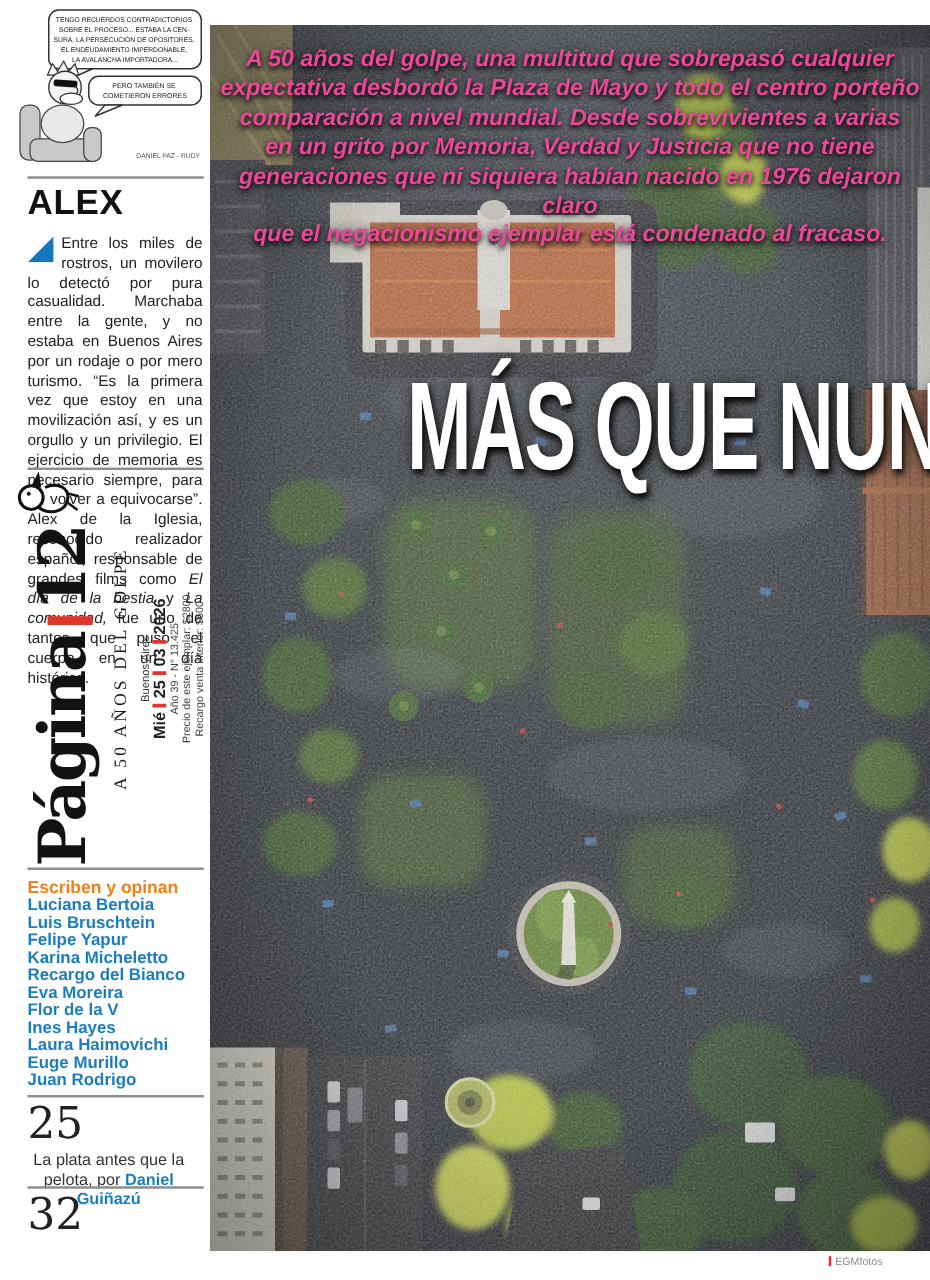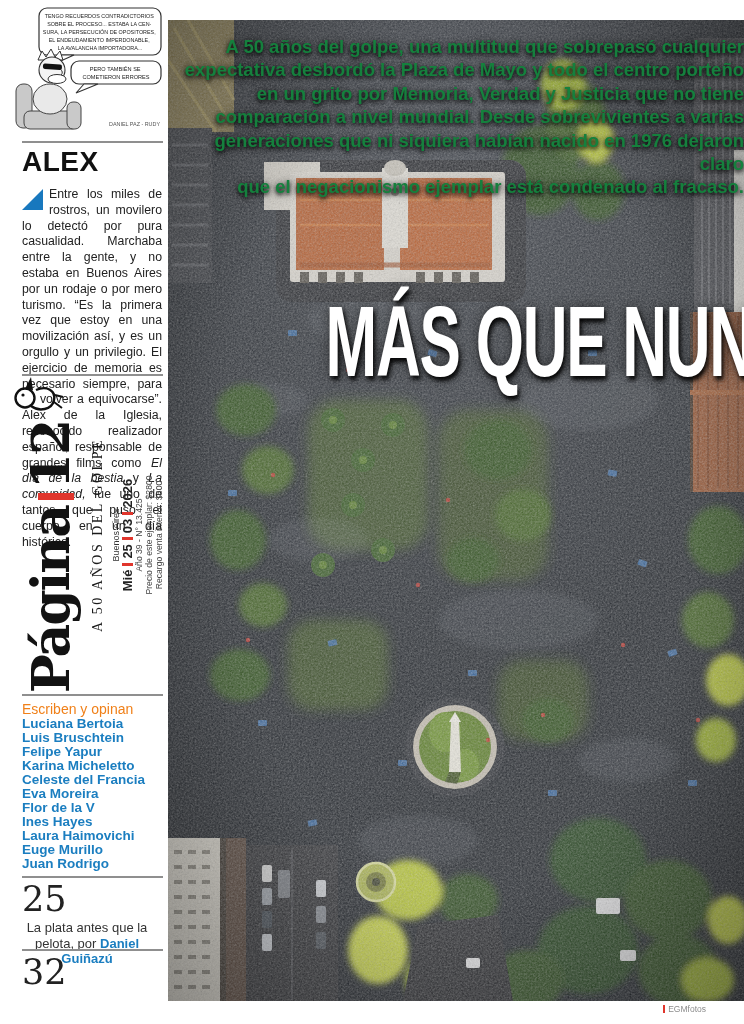--- a/index.html
+++ b/index.html
@@ -33,34 +33,34 @@
            color:#1a1a1a;height:20px;line-height:20px;}
   .datebox{margin-top:3px;text-align:center;color:#333;}
   .db-city{font-size:9px;line-height:10px;}
   .db-date{font-size:13px;font-weight:bold;line-height:13px;color:#222;
            display:flex;align-items:center;justify-content:center;}
   .redsep{display:inline-block;width:3px;height:11px;background:#e0352c;margin:0 4px;}
   .db-small{font-size:8.6px;line-height:10px;color:#444;}
 
   
   .contrib{position:absolute;left:22px;top:701px;width:145px;}
-  .contrib-heading{color:#f08019;font-weight:normal;font-size:14px;line-height:16px;}
+  .contrib-heading{color:#f08019;font-weight:bold;font-size:14px;line-height:16px;}
   .contrib-name{color:#1b7ec0;font-weight:bold;font-size:13.5px;line-height:14px;}
   .feat-num{position:absolute;left:22px;font-family:"DejaVu Serif",serif;
             font-size:35px;line-height:34px;color:#222;}
   .feat-body{position:absolute;left:22px;width:130px;font-size:13px;line-height:15.5px;color:#333;text-align:center;}
   .feat-author{color:#1b7ec0;font-weight:bold;}
 
   
   .photo-wrap{position:absolute;left:168px;top:20px;width:576px;height:981px;overflow:hidden;}
   .photo-wrap svg{display:block;}
 
-  .deck{position:absolute;left:0;right:0;top:15px;text-align:right;color:#15803d;
+  .deck{position:absolute;left:0;right:0;top:15px;text-align:center;color:#ec4899;
         font-weight:bold;font-size:18.5px;line-height:23.4px;
-        text-shadow:0 2px 4px rgba(0,0,0,.95),0 0 10px rgba(0,0,0,.55);}
+        text-shadow:0 2px 4px rgba(0,0,0,.95),0 0 10px rgba(0,0,0,.55);font-style:italic;}
   .page-ref{font-size:10.5px;font-weight:bold;vertical-align:1px;}
 
   .headline{position:absolute;left:0;right:0;top:271px;text-align:center;}
   .headline-inner{display:inline-block;transform:scaleX(0.62);transform-origin:center;
         white-space:nowrap;font-size:100px;font-weight:bold;letter-spacing:-2px;
         line-height:1;color:#fff;
         text-shadow:3px 4px 6px rgba(0,0,0,.9),0 0 16px rgba(0,0,0,.5);}
 
   .credit{position:absolute;top:1004px;right:38px;font-size:8.5px;color:#8c8c8c;
           display:flex;align-items:center;gap:3px;}
@@ -152,21 +152,21 @@
     </div>
 
     <div class="rule" style="top:694px"></div>
 
     <div class="contrib">
       <div class="contrib-heading">Escriben y opinan</div>
       <div class="contrib-name">Luciana Bertoia</div>
       <div class="contrib-name">Luis Bruschtein</div>
       <div class="contrib-name">Felipe Yapur</div>
       <div class="contrib-name">Karina Micheletto</div>
-      <div class="contrib-name">Celeste del Francia</div>
+      <div class="contrib-name">Recargo del Bianco</div>
       <div class="contrib-name">Eva Moreira</div>
       <div class="contrib-name">Flor de la V</div>
       <div class="contrib-name">Ines Hayes</div>
       <div class="contrib-name">Laura Haimovichi</div>
       <div class="contrib-name">Euge Murillo</div>
       <div class="contrib-name">Juan Rodrigo</div>
     </div>
 
     <div class="rule" style="top:876px"></div>
 
@@ -425,22 +425,22 @@
       </g>
 
       <rect x="0" y="0" width="576" height="981" filter="url(#grain)" opacity="0.45"></rect>
       <rect x="0" y="0" width="576" height="981" filter="url(#grain2)" opacity="0.22"></rect>
       <rect x="0" y="0" width="576" height="981" fill="url(#vig)"></rect>
     </svg>
 
     <div class="deck">
       <div>A 50 años del golpe, una multitud que sobrepasó cualquier</div>
       <div>expectativa desbordó la Plaza de Mayo y todo el centro porteño</div>
+      <div>comparación a nivel mundial. Desde sobrevivientes a varias</div>
       <div>en un grito por Memoria, Verdad y Justicia que no tiene</div>
-      <div>comparación a nivel mundial. Desde sobrevivientes a varias</div>
       <div>generaciones que ni siquiera habían nacido en 1976 dejaron claro</div>
       <div>que el negacionismo ejemplar está condenado al fracaso.</div>
     </div>
 
     <div class="headline">
       <span class="headline-inner">MÁS QUE NUNCA</span>
     </div>
   </div>
 
   <div class="credit">

